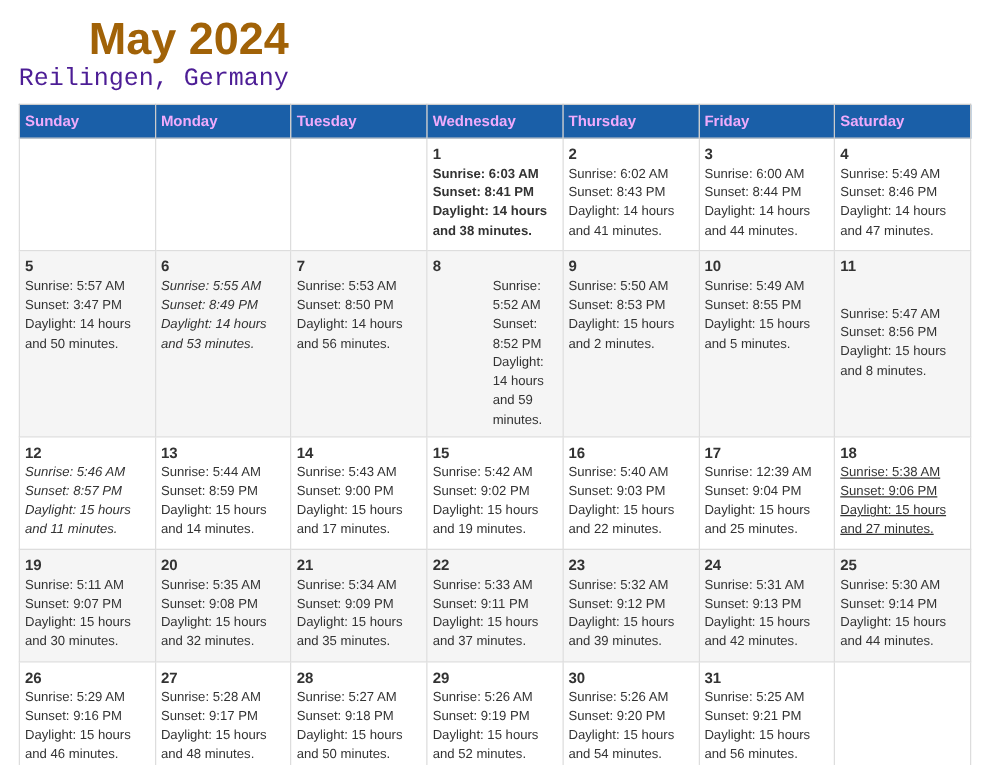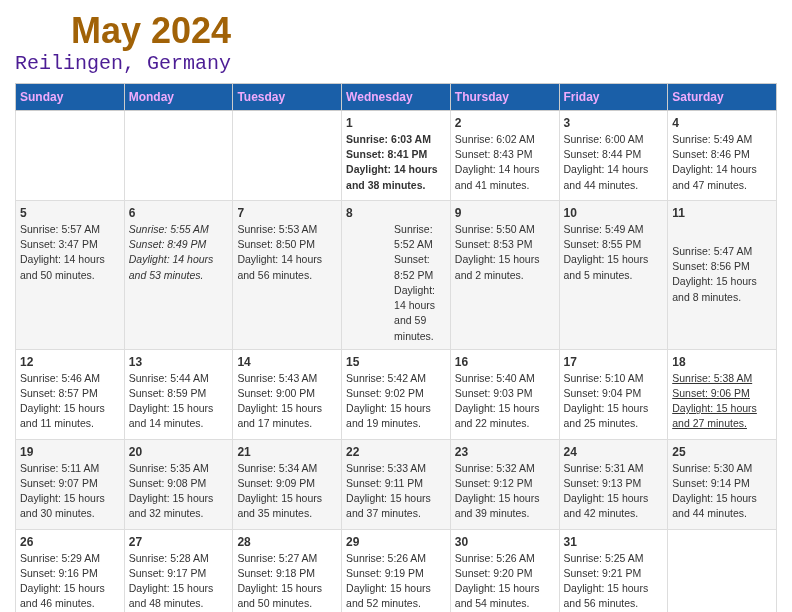--- a/index.html
+++ b/index.html
@@ -181,21 +181,21 @@
           <span class="day-num">11</span>
           <div class="cell-text" style="white-space: pre-line; margin-top: 24px;">Sunrise: 5:47 AM
 Sunset: 8:56 PM
 Daylight: 15 hours
 and 8 minutes.</div>
         </td>
       </tr>
       <tr>
         <td>
           <span class="day-num">12</span>
-          <div class="cell-text" style="white-space: pre-line;">Sunrise: 5:46 AM
+          <div class="cell-text" style="white-space: pre-line; font-style: italic;">Sunrise: 5:46 AM
 Sunset: 8:57 PM
 Daylight: 15 hours
 and 11 minutes.</div>
         </td>
         <td>
           <span class="day-num">13</span>
           <div class="cell-text" style="white-space: pre-line;">Sunrise: 5:44 AM
 Sunset: 8:59 PM
 Daylight: 15 hours
 and 14 minutes.</div>
@@ -216,21 +216,21 @@
         </td>
         <td>
           <span class="day-num">16</span>
           <div class="cell-text" style="white-space: pre-line;">Sunrise: 5:40 AM
 Sunset: 9:03 PM
 Daylight: 15 hours
 and 22 minutes.</div>
         </td>
         <td>
           <span class="day-num">17</span>
-          <div class="cell-text" style="white-space: pre-line;">Sunrise: 5:10 AM
+          <div class="cell-text" style="white-space: pre-line;">Sunrise: 12:39 AM
 Sunset: 9:04 PM
 Daylight: 15 hours
 and 25 minutes.</div>
         </td>
         <td>
           <span class="day-num">18</span>
           <div class="cell-text" style="white-space: pre-line; text-decoration: underline;">Sunrise: 5:38 AM
 Sunset: 9:06 PM
 Daylight: 15 hours
 and 27 minutes.</div>

